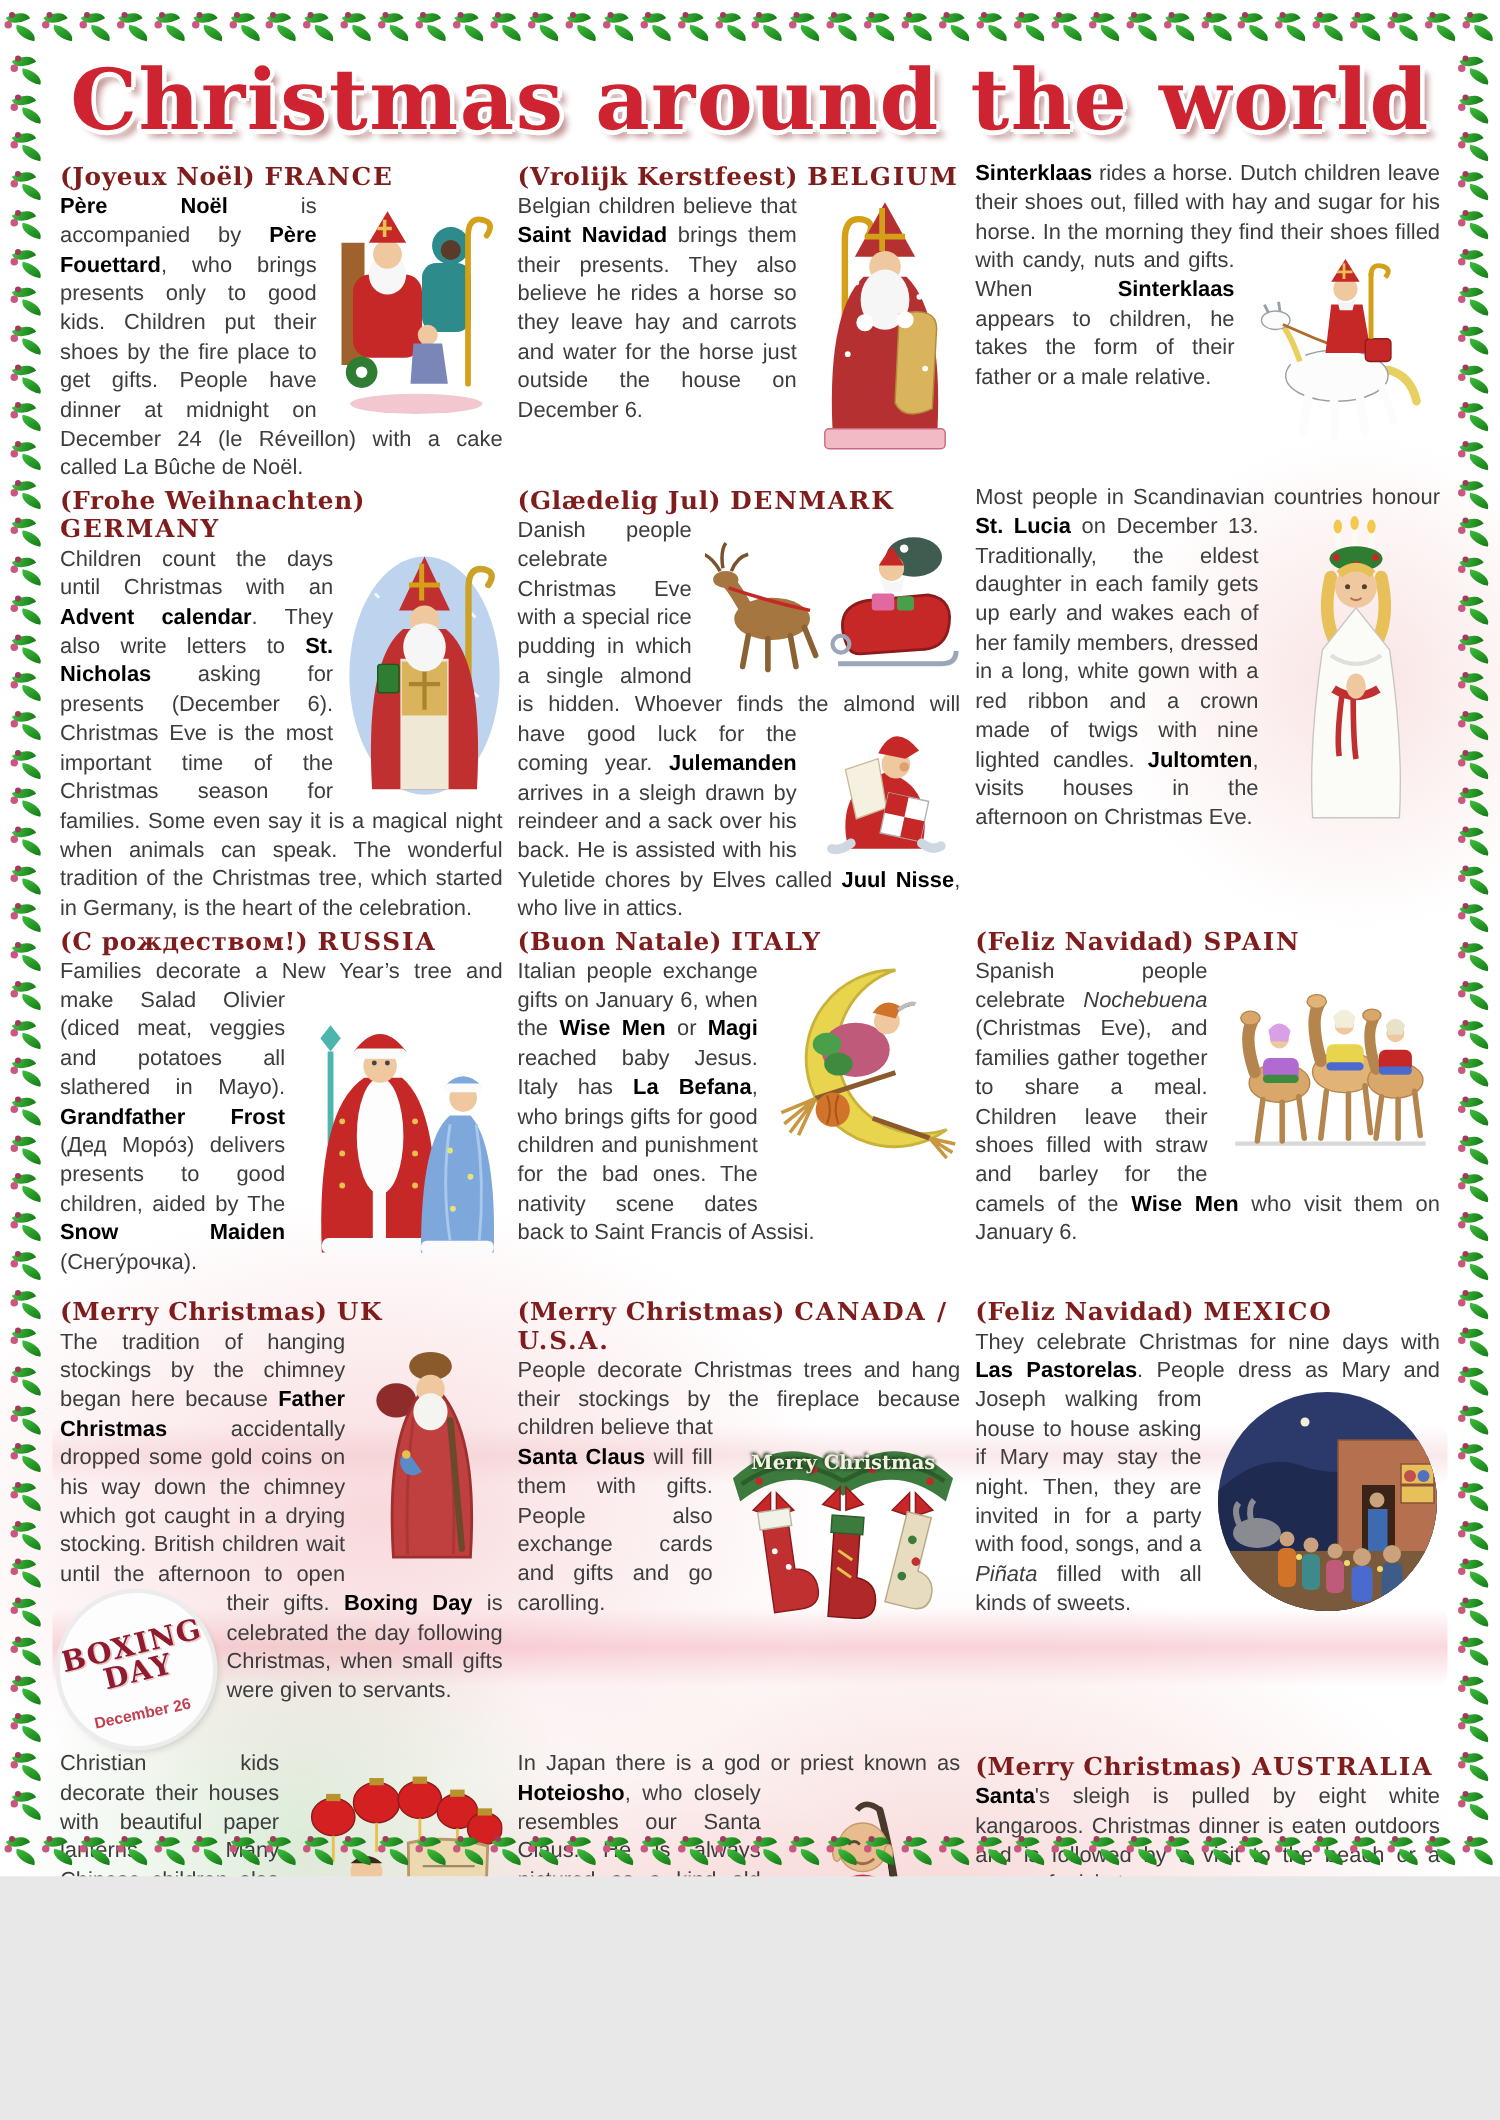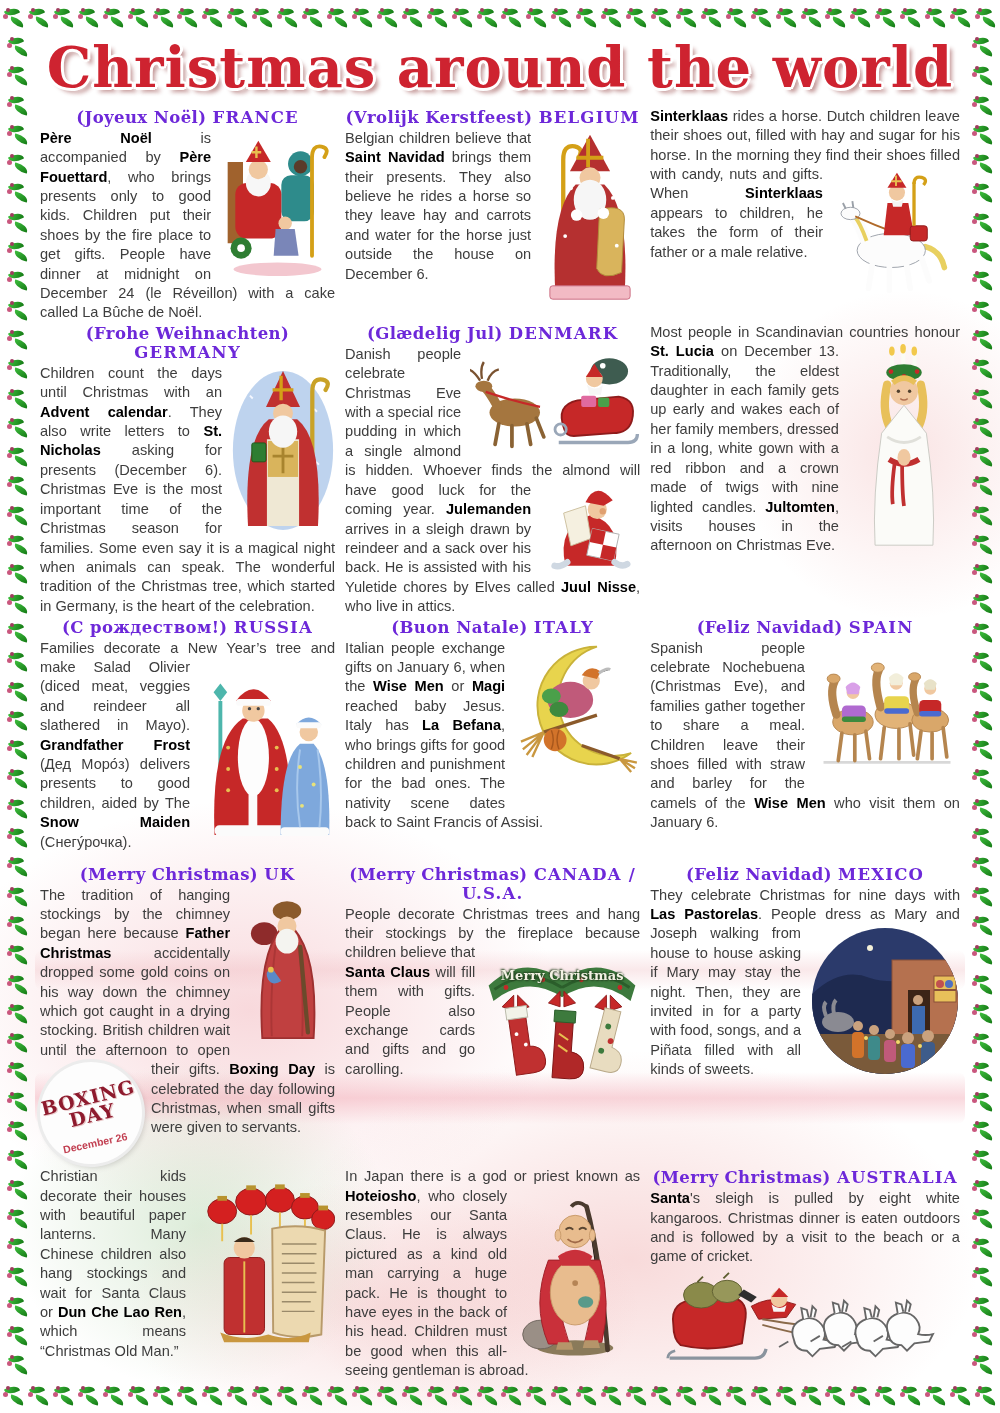--- a/index.html
+++ b/index.html
@@ -1,17 +1,17 @@
 <!DOCTYPE html>
 <html><head>
 <meta charset="utf-8">
 <style>
   html,body { margin:0; padding:0; background:#e8e8e8; }
   .page {
-    position:relative; width:1000px; height:1413px; margin:0 auto;
+    position:relative; width:1000px; height:1251px; margin:0 auto;
     background:#ffffff; overflow:hidden;
     font-family:"Liberation Sans", sans-serif;
   }
   
   .bg { position:absolute; pointer-events:none; border-radius:50%; }
   .bg1 { left:-60px; top:800px; width:620px; height:420px; background:radial-gradient(closest-side, rgba(238,160,168,.40), rgba(238,160,168,0)); }
   .bg2 { left:280px; top:1050px; width:700px; height:420px; background:radial-gradient(closest-side, rgba(233,140,140,.32), rgba(233,140,140,0)); }
   .bg3 { left:10px; top:1060px; width:380px; height:330px; background:radial-gradient(closest-side, rgba(165,205,155,.38), rgba(165,205,155,0)); }
   .bg4 { left:740px; top:290px; width:330px; height:330px; background:radial-gradient(closest-side, rgba(228,120,120,.20), rgba(228,120,120,0)); }
   .bg5 { left:120px; top:1180px; width:520px; height:260px; background:radial-gradient(closest-side, rgba(225,120,120,.22), rgba(225,120,120,0)); }
@@ -45,29 +45,29 @@
                  -3px 0 0 #fff, 3px 0 0 #fff, 0 3px 0 #fff, 0 -3px 0 #fff,
                  5px 5px 4px rgba(120,20,20,.45);
   }
   .rows { display:flex; flex-direction:column; }
   .row { display:grid; grid-template-columns:1fr 1fr 1.05fr; column-gap:10px; align-items:start; }
   .row1 { min-height:213px; } .row2 { min-height:290px; } .row3 { min-height:247px; }
   .row4 { min-height:283px; } .row5 { min-height:250px; }
 
   .section { overflow:visible; }
   .sec-head {
-    text-align:center; font-family:"DejaVu Serif", serif; font-weight:bold;
-    font-size:16.5px; color:#6d28d9; margin:1px 0 2px 0; letter-spacing:.4px;
+    font-family:"DejaVu Serif", serif; font-weight:bold;
+    font-size:16.5px; color:#7f1d1d; margin:1px 0 2px 0; letter-spacing:.4px;
   }
   .sec-head .country { letter-spacing:1.2px; }
   .sec-body {
     font-size:14.6px; line-height:1.33; color:#3d3d3d; text-align:justify;
   }
   .sec-body .b { font-weight:bold; color:#000000; }
-  .sec-body .i { }
+  .sec-body .i { font-style:italic; }
 
   
   .illus { position:relative; float:right; margin:2px 0 3px 9px; }
   .illus.float-left { float:left; margin:2px 9px 3px 0; }
   .illus.block { float:none; display:block; margin:4px auto 0 auto; }
   .illus svg { width:100%; height:100%; display:block; }
   .illus-label {
     position:absolute; top:22px; left:0; width:100%; text-align:center;
     font-family:"DejaVu Serif", serif; font-weight:bold; font-size:13px;
     color:#f3f2e4; text-shadow:1px 1px 2px #24401f, -1px -1px 2px #24401f;
@@ -975,21 +975,21 @@
                   <path d="M84 180q0-78 20-94h14q18 20 16 94z" fill="#7ea8dc"></path>
                   <rect x="84" y="172" width="50" height="9" rx="4" fill="#fbfbfb"></rect>
                   <path d="M104 92q-6 40 0 80M122 92q6 40 2 80" stroke="#a8c8ec" stroke-width="2" fill="none"></path>
                   <circle cx="104" cy="110" r="2" fill="#e8e27a"></circle>
                   <circle cx="118" cy="128" r="2" fill="#e8e27a"></circle>
                   <circle cx="106" cy="150" r="2" fill="#e8e27a"></circle>
                   <circle cx="113" cy="74" r="9.5" fill="#f0c8a0"></circle>
                   <path d="M100 66q13-14 26 0z" fill="#7ea8dc"></path>
                   <rect x="100" y="64" width="26" height="6" rx="3" fill="#fbfbfb"></rect>
                 </svg>
-              </span><span class="">make Salad Olivier (diced meat, veggies and reindeer all slathered in Mayo). </span><span class="b ">Grandfather Frost</span><span class=""> (Дед Моро́з) delivers presents to good children, aided by The </span><span class="b ">Snow Maiden</span><span class=""> (Снегу́рочка).</span></div>
+              </span><span class="">make Salad Olivier (diced meat, veggies and potatoes all slathered in Mayo). </span><span class="b ">Grandfather Frost</span><span class=""> (Дед Моро́з) delivers presents to good children, aided by The </span><span class="b ">Snow Maiden</span><span class=""> (Снегу́рочка).</span></div>
           </div>
           <div class="section clearfix">
             <div class="sec-head"><span class="greeting">(Buon Natale) </span><span class="country">ITALY</span></div>
             <div class="sec-body"><span class="illus illus-italy" style="width: 126px; height: 152px;">
                 <svg viewBox="0 0 130 160">
                   <path d="M86 6A62 62 0 1 0 122 118A50 50 0 1 1 86 6z" fill="#e8d44d" stroke="#c9b23a" stroke-width="2"></path>
                   <path d="M30 96l56-18" stroke="#8b5a2b" stroke-width="3.5"></path>
                   <path d="M30 96l-22 18M30 96l-24 10M30 96l-18 24M30 96l-12 26" stroke="#c9973f" stroke-width="2.5"></path>
                   <path d="M70 110l40 14" stroke="#8b5a2b" stroke-width="3.5"></path>
                   <path d="M110 124l16 10M110 124l18 4M110 124l12 14" stroke="#c9973f" stroke-width="2.5"></path>

